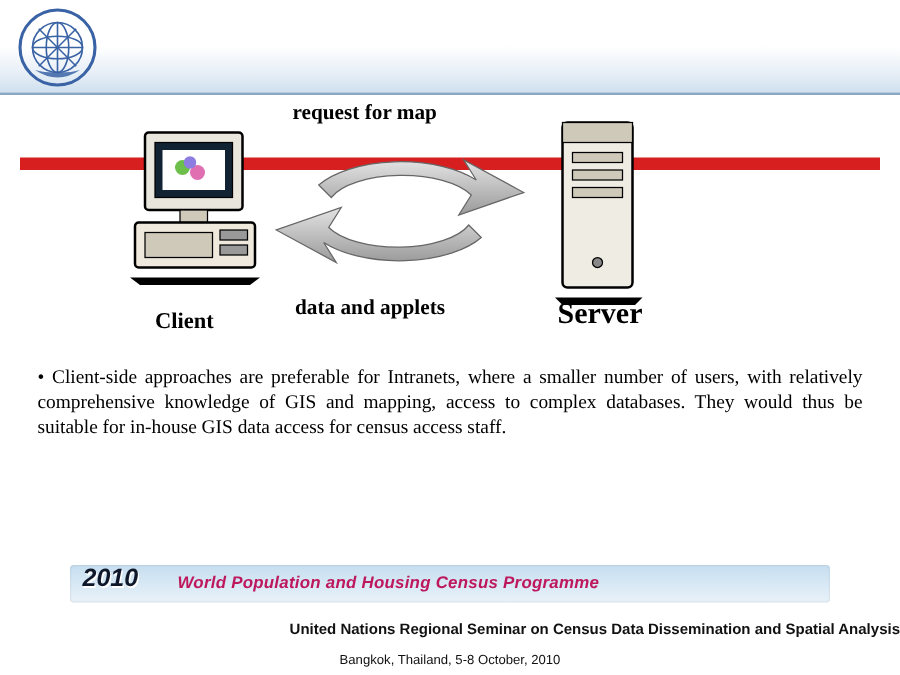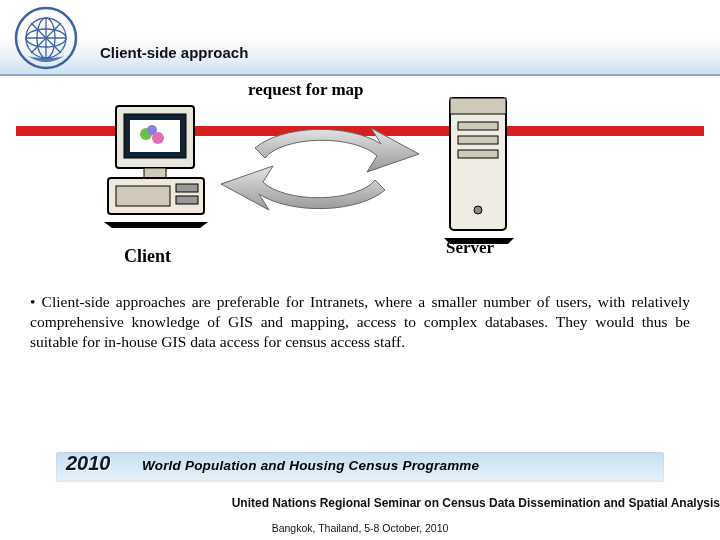--- a/index.html
+++ b/index.html
@@ -24,34 +24,34 @@
     font-family: Verdana, Arial, sans-serif; font-weight: 700;
     font-size: 14.5px; color: #2a3d6a;
     text-shadow: 0 1px 1px rgba(255,255,255,.6);
   }
   .diagram { position: relative; height: 196px; width: 100%; }
   .red-bar {
     position: absolute; left: 16px; right: 16px; top: 50px;
     height: 10px; background: #d81f1f; z-index: 0;
   }
   .label-top {
-    position: absolute; left: 248px; top: 4px;
+    position: absolute; left: 234px; top: 4px;
     font-family: Georgia, serif; font-weight: 700; font-size: 17px;
   }
   .label-bottom {
     position: absolute; left: 236px; top: 160px;
     font-family: Georgia, serif; font-weight: 700; font-size: 17px;
   }
   .label-client {
     position: absolute; left: 124px; top: 170px;
     font-family: Georgia, serif; font-weight: 700; font-size: 18px;
   }
   .label-server {
     position: absolute; left: 446px; top: 162px;
-    font-family: Georgia, serif; font-weight: 700; font-size: 17px;
+    font-family: Georgia, serif; font-weight: 700; font-size: 24px;
   }
   .client-pc { position: absolute; left: 102px; top: 26px; z-index: 2; }
   .server-box { position: absolute; left: 440px; top: 18px; z-index: 2; }
   .arrows { position: absolute; left: 215px; top: 28px; z-index: 1; }
   .body-text {
     position: absolute; left: 30px; right: 30px; top: 292px;
     font-family: Georgia, 'Times New Roman', serif;
     font-size: 15.5px; color: #000; line-height: 1.28;
   }
   .body-text p { margin-bottom: 14px; text-align: justify; }
@@ -63,21 +63,21 @@
     box-shadow: inset 0 0 2px rgba(0,0,0,.15);
   }
   .census-year {
     font-family: Arial, sans-serif; font-weight: 900; font-style: italic;
     color: #0f172a; font-size: 20px;
     position: absolute; left: 66px; top: 452px;
     text-shadow: 1px 1px 0 #fff;
   }
   .census-text {
     font-family: Arial, sans-serif; font-weight: 700; font-style: italic;
-    color: #000000; font-size: 13.5px;
+    color: #be185d; font-size: 13.5px;
     position: absolute; left: 142px; top: 458px;
     letter-spacing: .2px;
   }
   .footer1 {
     position: absolute; left: 0; right: 0; top: 496px;
     text-align: right;
     font-family: Verdana, Arial, sans-serif; font-weight: 700;
     font-size: 12px; color: #111;
   }
   .footer2 {
@@ -99,21 +99,20 @@
         <ellipse cx="32" cy="32" rx="20" ry="9"></ellipse>
         <ellipse cx="32" cy="32" rx="9" ry="20"></ellipse>
         <line x1="32" y1="12" x2="32" y2="52"></line>
         <line x1="12" y1="32" x2="52" y2="32"></line>
         <line x1="17" y1="17" x2="47" y2="47"></line>
         <line x1="47" y1="17" x2="17" y2="47"></line>
       </g>
       <path d="M14 50 Q32 62 50 50 Q44 52 32 52 Q20 52 14 50 Z" fill="#3a63a5" opacity="0.85"></path>
     </svg>
   </div>
-  <div class="title-main">Client-side approach</div>
 </div>
 
 <div class="diagram">
   <div class="red-bar"></div>
   <div class="label-top">request for map</div>
 
   <div class="client-pc">
     <svg width="108" height="128" viewBox="0 0 108 128">
       <rect x="14" y="4" width="78" height="62" rx="3" fill="#e9e6dd" stroke="#000" stroke-width="2"></rect>
       <rect x="22" y="12" width="62" height="44" fill="#123" stroke="#000"></rect>
@@ -148,20 +147,21 @@
       <rect x="10" y="4" width="56" height="132" rx="4" fill="#efece3" stroke="#000" stroke-width="2"></rect>
       <rect x="10" y="4" width="56" height="16" fill="#cfc9ba" stroke="#000"></rect>
       <rect x="18" y="28" width="40" height="8" fill="#cfc9ba" stroke="#000"></rect>
       <rect x="18" y="42" width="40" height="8" fill="#cfc9ba" stroke="#000"></rect>
       <rect x="18" y="56" width="40" height="8" fill="#cfc9ba" stroke="#000"></rect>
       <circle cx="38" cy="116" r="4" fill="#888" stroke="#000"></circle>
       <path d="M4 144 L74 144 L68 150 L10 150 Z" fill="#000"></path>
     </svg>
   </div>
 
+  <div class="label-bottom">data and applets</div>
   <div class="label-client">Client</div>
   <div class="label-server">Server</div>
 </div>
 
 <div class="body-text">
   <p>• Client-side approaches are preferable for Intranets, where a smaller number of users, with relatively comprehensive knowledge of GIS and mapping, access to complex databases. They would thus be suitable for in-house GIS data access for census access staff.</p>
 </div>
 
 <div class="census-band"></div>
 <div class="census-year">2010</div>

